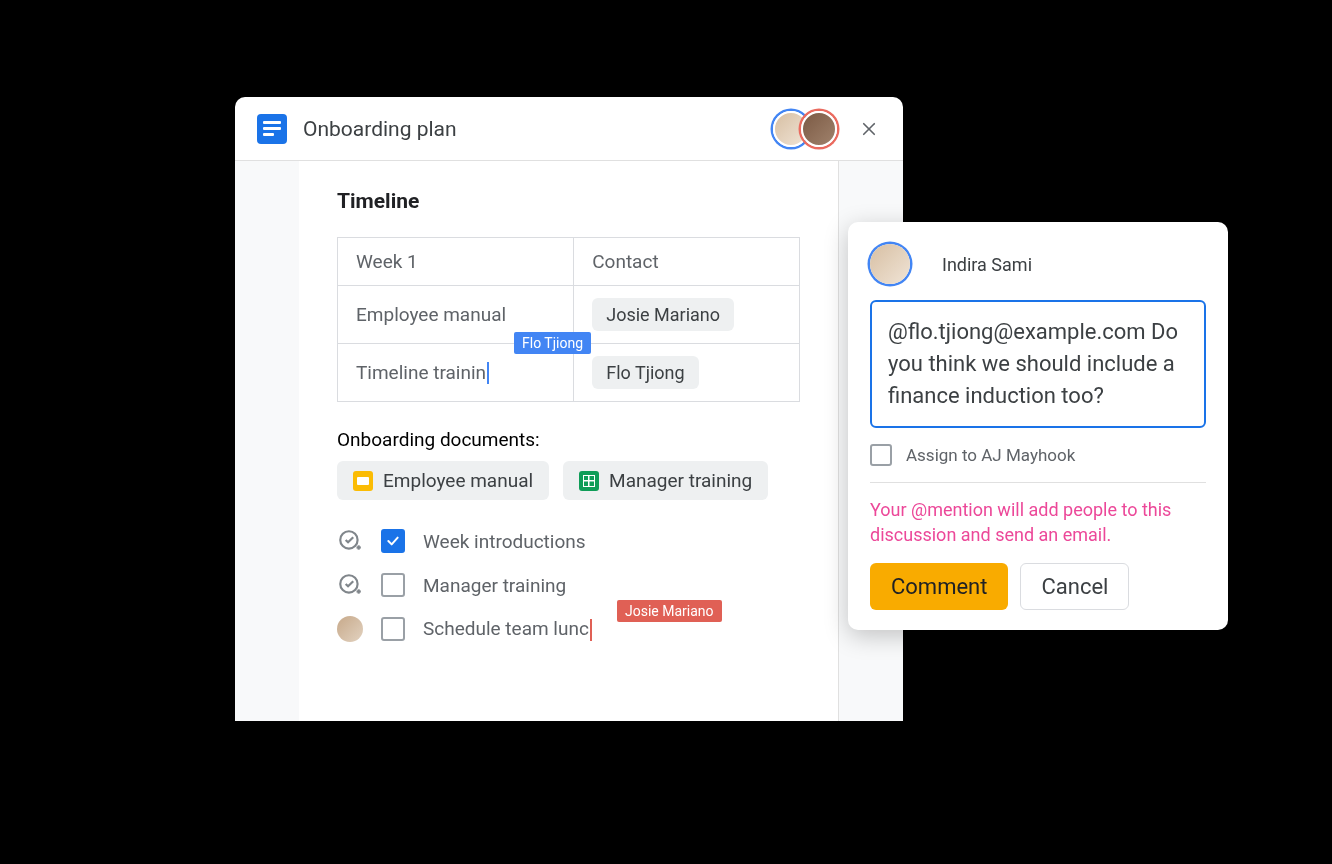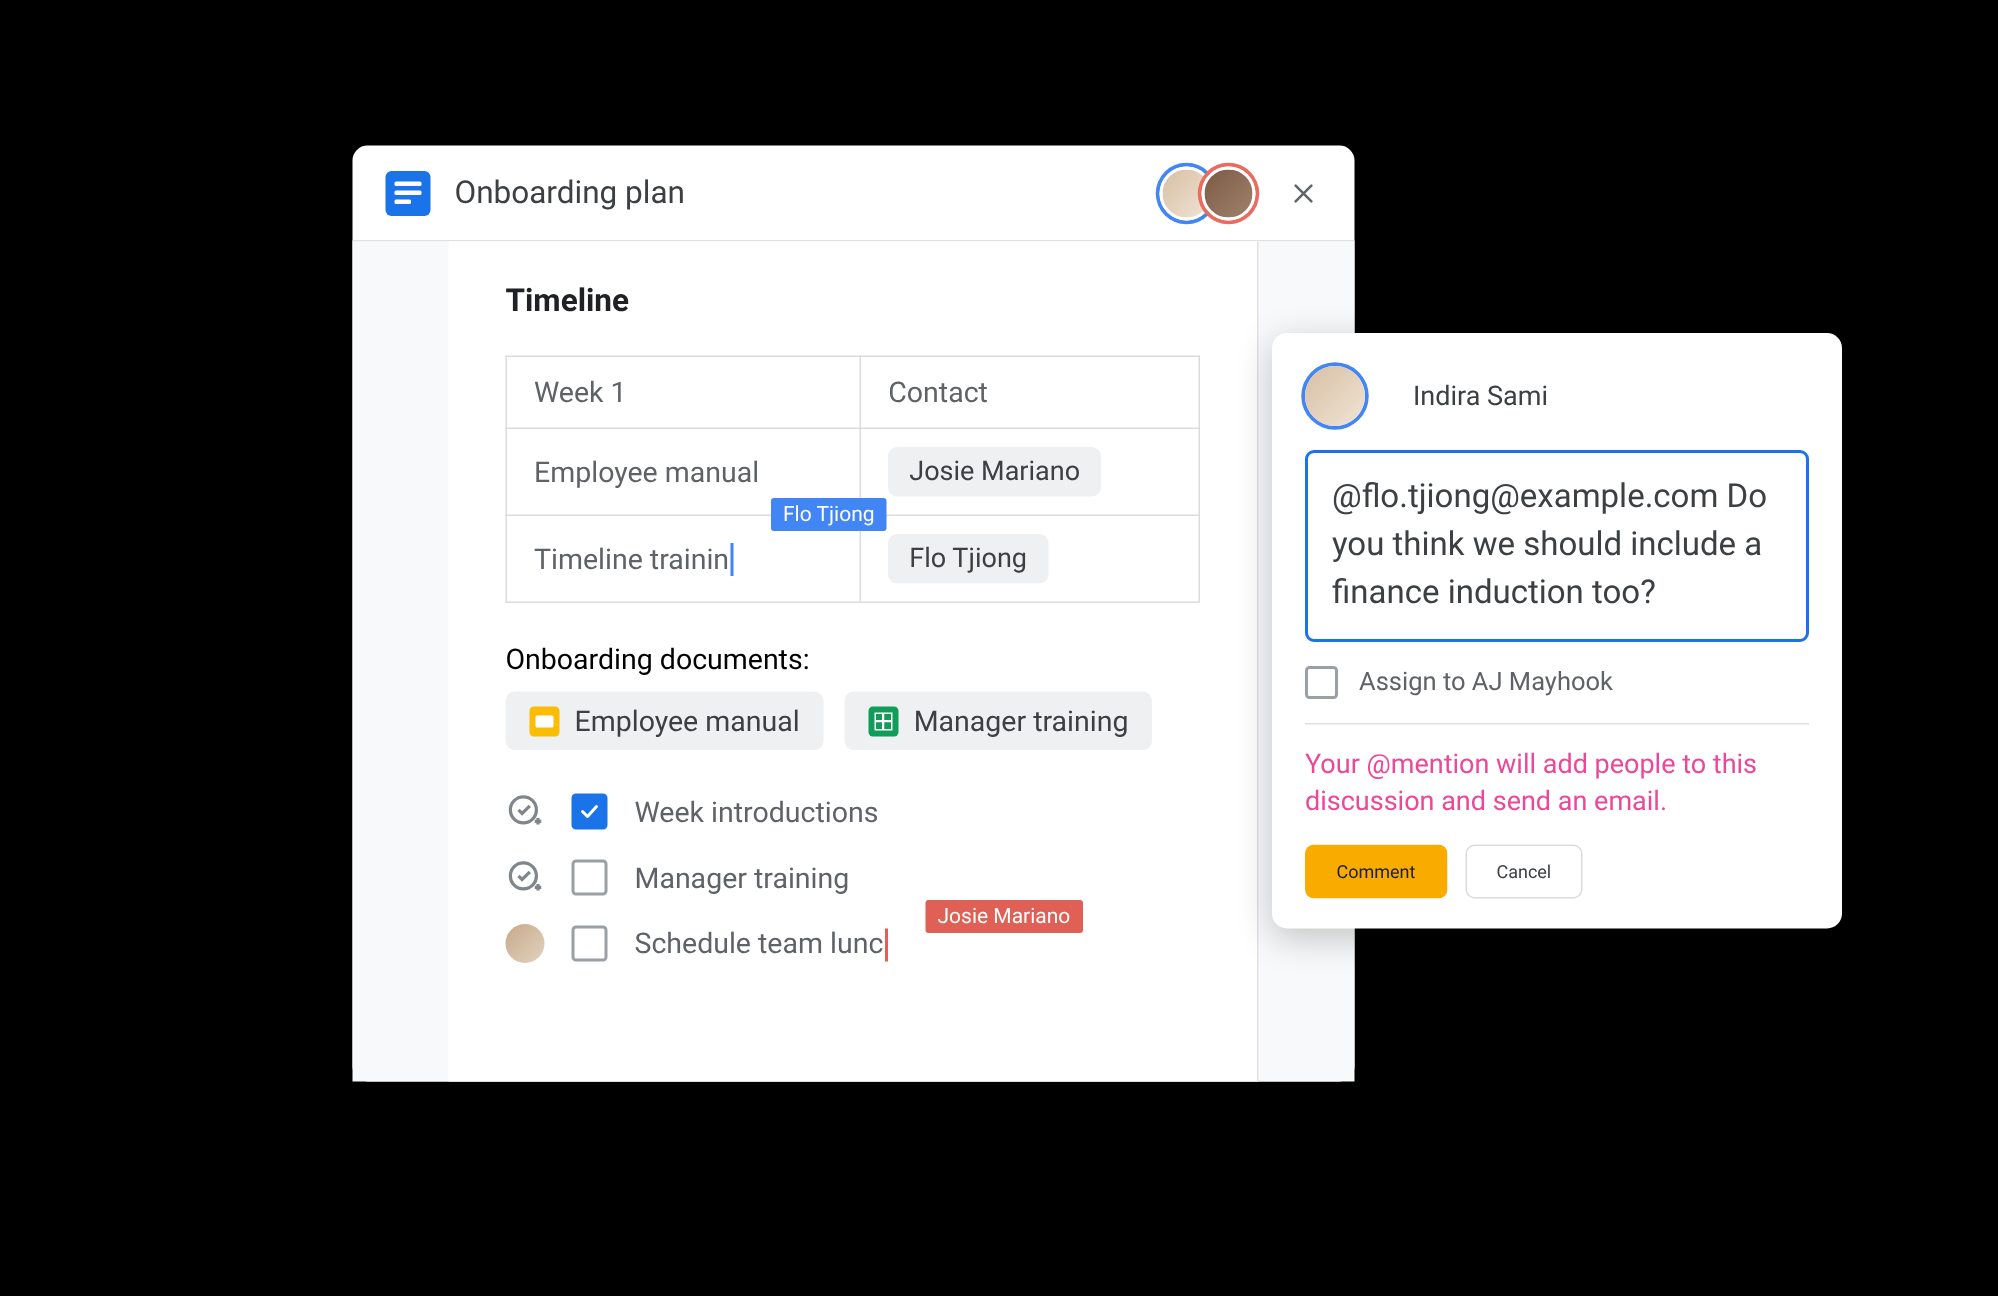--- a/index.html
+++ b/index.html
@@ -214,21 +214,21 @@
   .assign-label { font-size:17px; color:#5f6368; }
   .hint {
     margin-top:14px;
     font-size:18px; color:#ec4899;
     line-height:1.4;
   }
   .btn-row { margin-top:16px; display:flex; gap:12px; }
   .btn {
     padding:10px 20px;
     border-radius:6px;
-    font-size:12px;
+    font-size:22px;
     cursor:pointer;
     border:1px solid transparent;
   }
   .btn.primary { background:#f9ab00; color:#202124; }
   .btn.secondary { background:#fff; border-color:#dadce0; color:#3c4043; }
 </style>
 </head>
 <body>
 
 <div class="doc-window">

